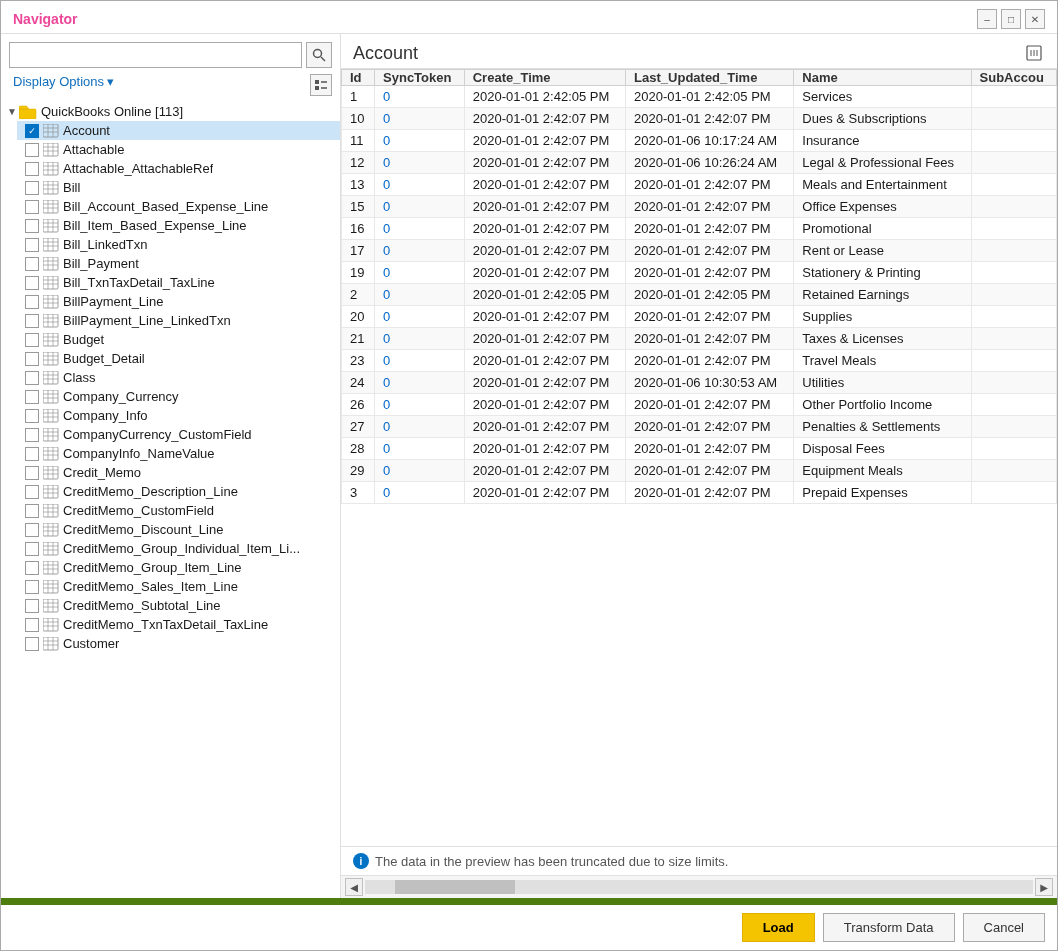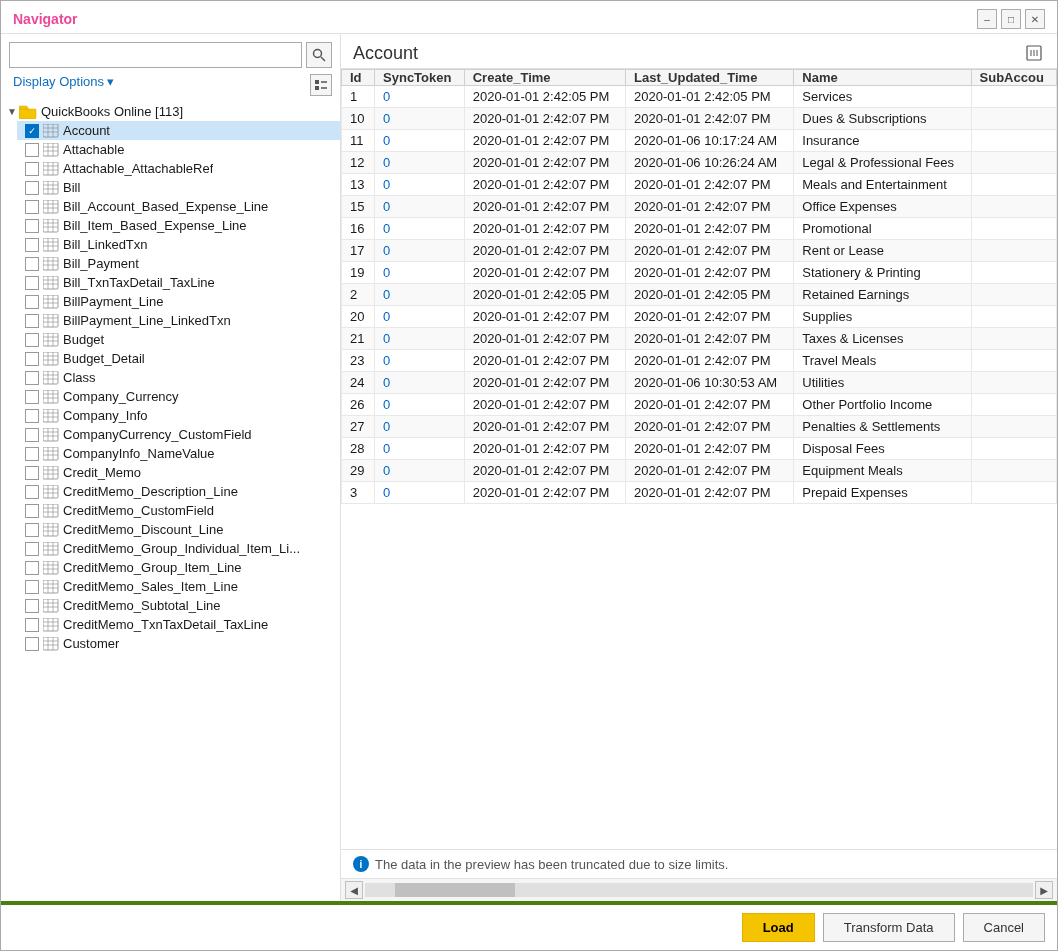--- a/index.html
+++ b/index.html
@@ -301,21 +301,21 @@
       cursor: pointer;
     }
 
     
     .footer {
       padding: 8px 12px;
       display: flex;
       align-items: center;
       justify-content: flex-end;
       gap: 8px;
-      border-top: 4px solid #4d7c0f;
+      border-top: 7px solid #4d7c0f;
       background: #ffffff;
       flex-shrink: 0;
     }
     .footer-btn {
       padding: 6px 20px;
       font-size: 13px;
       cursor: pointer;
       border: 1px solid #aaa;
       background: #f5f5f5;
       color: #333;

